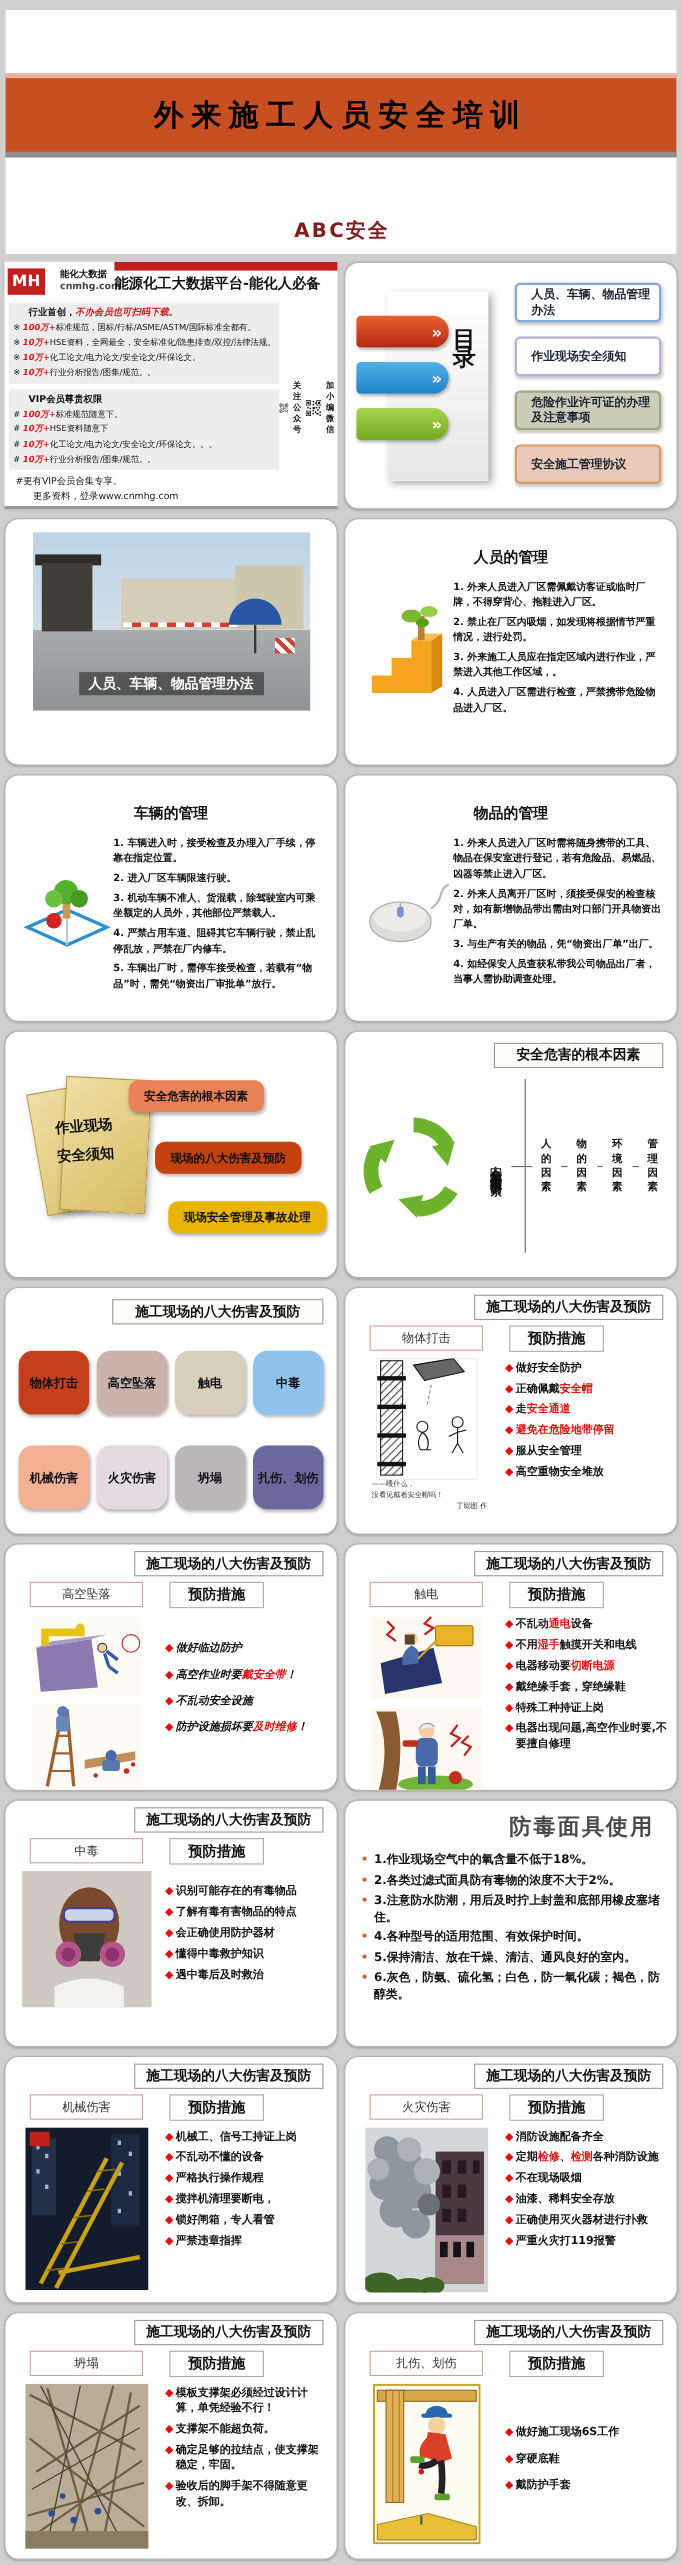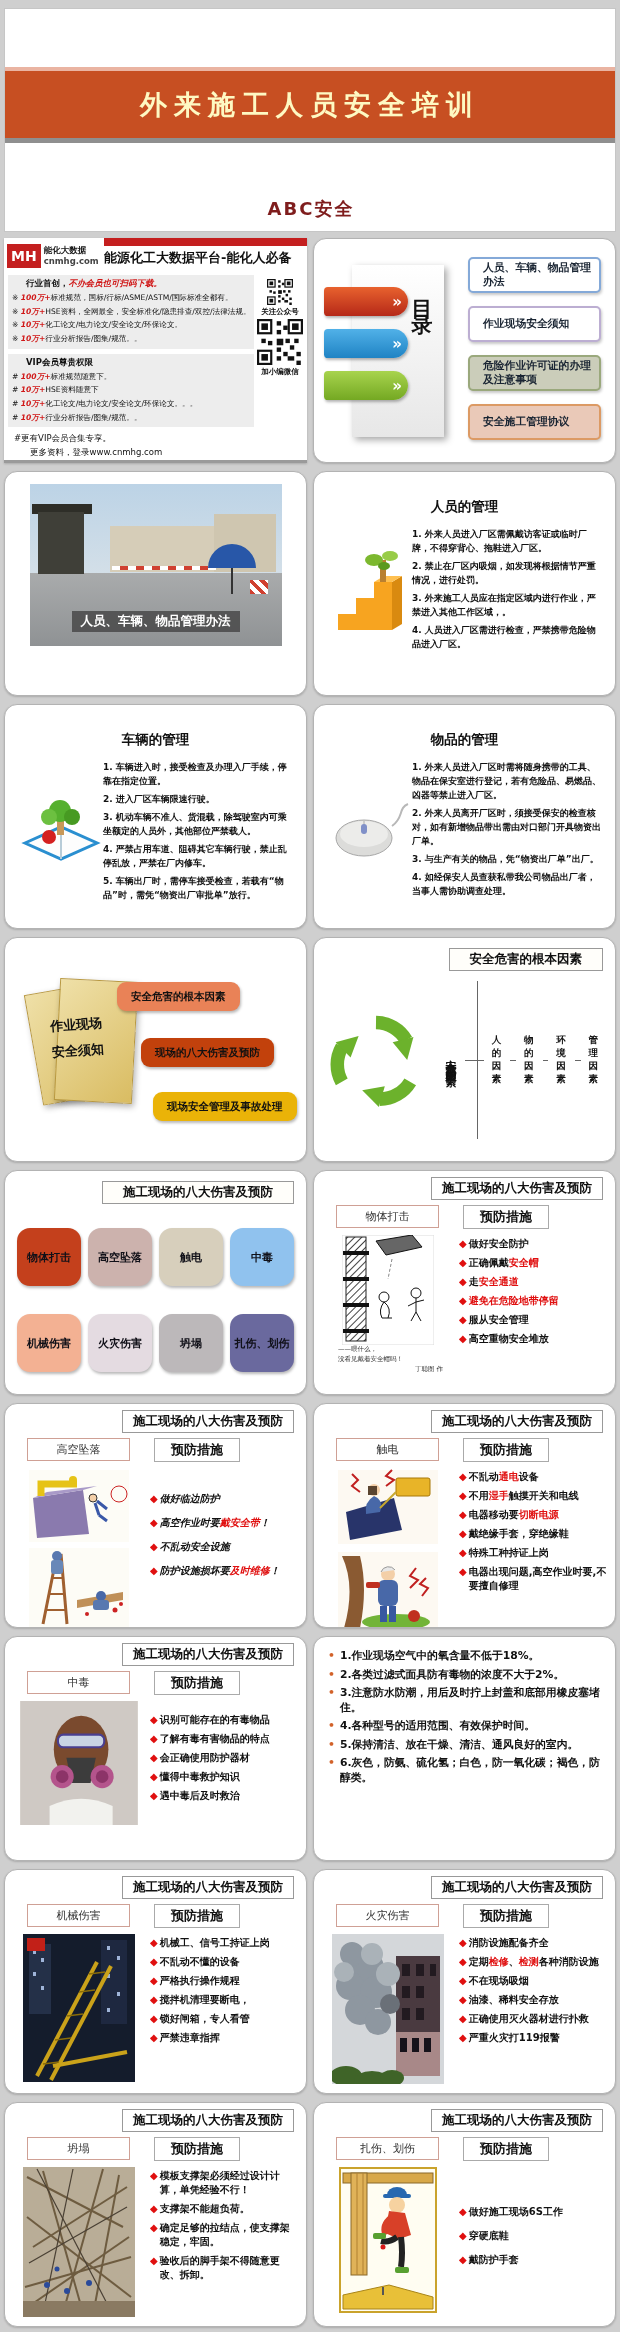--- a/index.html
+++ b/index.html
@@ -4,48 +4,48 @@
 <style>
   * { box-sizing: border-box; margin: 0; padding: 0; }
   html,body { width: 620px; background: #cfcfcf; font-family: "DejaVu Sans", "Liberation Sans", sans-serif; color: #111; }
   .page { width: 620px; height: 2332px; padding-top: 8px; overflow: hidden; }
 
   
   .title-slide { margin: 0 4px; height: 224px; background: #fff; position: relative; border: 1px solid #c6c6c6; }
   .banner { position: absolute; top: 58px; left: 0; right: 0; height: 76px; background: #c74f22;
             border-top: 4px solid #eab4a2; border-bottom: 5px solid #8f8f8f;
             display: flex; align-items: center; justify-content: center; }
-  .banner h1 { color: #fef9c3; font-size: 27px; letter-spacing: 7px; font-weight: bold; }
+  .banner h1 { color: #000000; font-size: 27px; letter-spacing: 7px; font-weight: bold; }
   .subtitle { position: absolute; bottom: 10px; left: 2px; right: 0; text-align: center;
               color: #7f1d1d; font-weight: bold; font-size: 18px; letter-spacing: 2px; }
 
   
   .grid { display: grid; grid-template-columns: 1fr 1fr; gap: 8px 6px; padding: 6px 4px; }
   .card { background: #fff; border: 1px solid #b3b3b3; border-radius: 13px; height: 225px;
           overflow: hidden; position: relative; box-shadow: 0 1px 2px rgba(0,0,0,.18); }
 
   
   .ad-card { border-radius: 0; border: none; border-bottom: 3px solid #9a9a9a; }
   .ad-header { display: flex; align-items: stretch; height: 35px; }
-  .ad-logo { display: flex; align-items: center; gap: 3px; width: 100px; flex: none; padding-left: 3px; }
+  .ad-logo { display: flex; align-items: center; gap: 14px; width: 100px; flex: none; padding-left: 3px; }
   .logo-mark { background: #c41f1f; color: #fff; font-weight: bold; font-size: 14px; padding: 4px 4px; }
   .logo-txt { font-size: 8.5px; font-weight: bold; line-height: 1.25; }
   .logo-site { color: #444; font-weight: bold; }
   .ad-right { flex: 1; display: flex; flex-direction: column; min-width: 0; }
   .ad-redbar { height: 8px; background: #c41f1f; }
   .ad-headline { font-size: 13px; font-weight: bold; white-space: nowrap; padding-top: 3px; }
   .ad-body { display: flex; padding: 2px 1px 0 4px; }
   .ad-main { flex: 1; min-width: 0; }
   .ad-panel { background: #ededed; padding: 3px 4px; margin-bottom: 5px; }
   .ad-sec-title { font-size: 8.5px; font-weight: bold; padding-left: 14px; margin-bottom: 1px; }
   .ad-sec-title .red-it { color: #d01818; font-style: italic; }
   .ad-panel .bullet { white-space: nowrap; overflow: hidden; font-size: 7.6px; line-height: 1.8; }
   .ad-card .seg-red { color: #d01818; font-weight: bold; font-style: italic; }
-  .ad-qrcol { width: 52px; flex: none; display: flex; flex-direction: column; align-items: center;
-              gap: 2px; font-size: 7.5px; font-weight: bold; padding-top: 4px; text-align: center; }
+  .ad-qrcol { width: 52px; flex: none; display: flex; flex-direction: row; align-items: center;
+              gap: 2px; font-size: 7.5px; font-weight: bold; padding-top: 4px; text-align: center; justify-content: space-between; }
   .qr-s { width: 26px; height: 26px; }
   .qr-b { width: 46px; height: 46px; }
   .ad-footer { padding: 0 6px; font-size: 8.5px; line-height: 1.6; }
   .ad-f2 { padding-left: 16px; border-bottom: 1.5px solid #666; width: 85%; padding-bottom: 2px; }
 
   
   .toc-body { display: flex; height: 100%; padding: 10px 8px; }
   .toc-gfx { width: 134px; position: relative; flex: none; }
   .toc-panel { position: absolute; left: 30px; top: 16px; width: 92px; height: 172px;
                background: linear-gradient(#ffffff, #e7e7e7); box-shadow: 3px 3px 7px rgba(0,0,0,.35); }
@@ -626,20 +626,21 @@
               <div class="bullet">
                 <span class="mk">◆</span>
                 <span class="bt"><span>遇中毒后及时救治</span></span>
               </div>
             </div>
         </div>
       </div>
     </section>
 
     <section class="card gm">
+      <div class="gm-title">防毒面具使用</div>
       <div>
           <div class="bullet">
             <span class="mk">•</span>
             <span class="bt"><span>1.作业现场空气中的氧含量不低于18%。</span></span>
           </div>
           <div class="bullet">
             <span class="mk">•</span>
             <span class="bt"><span>2.各类过滤式面具防有毒物的浓度不大于2%。</span></span>
           </div>
           <div class="bullet">

